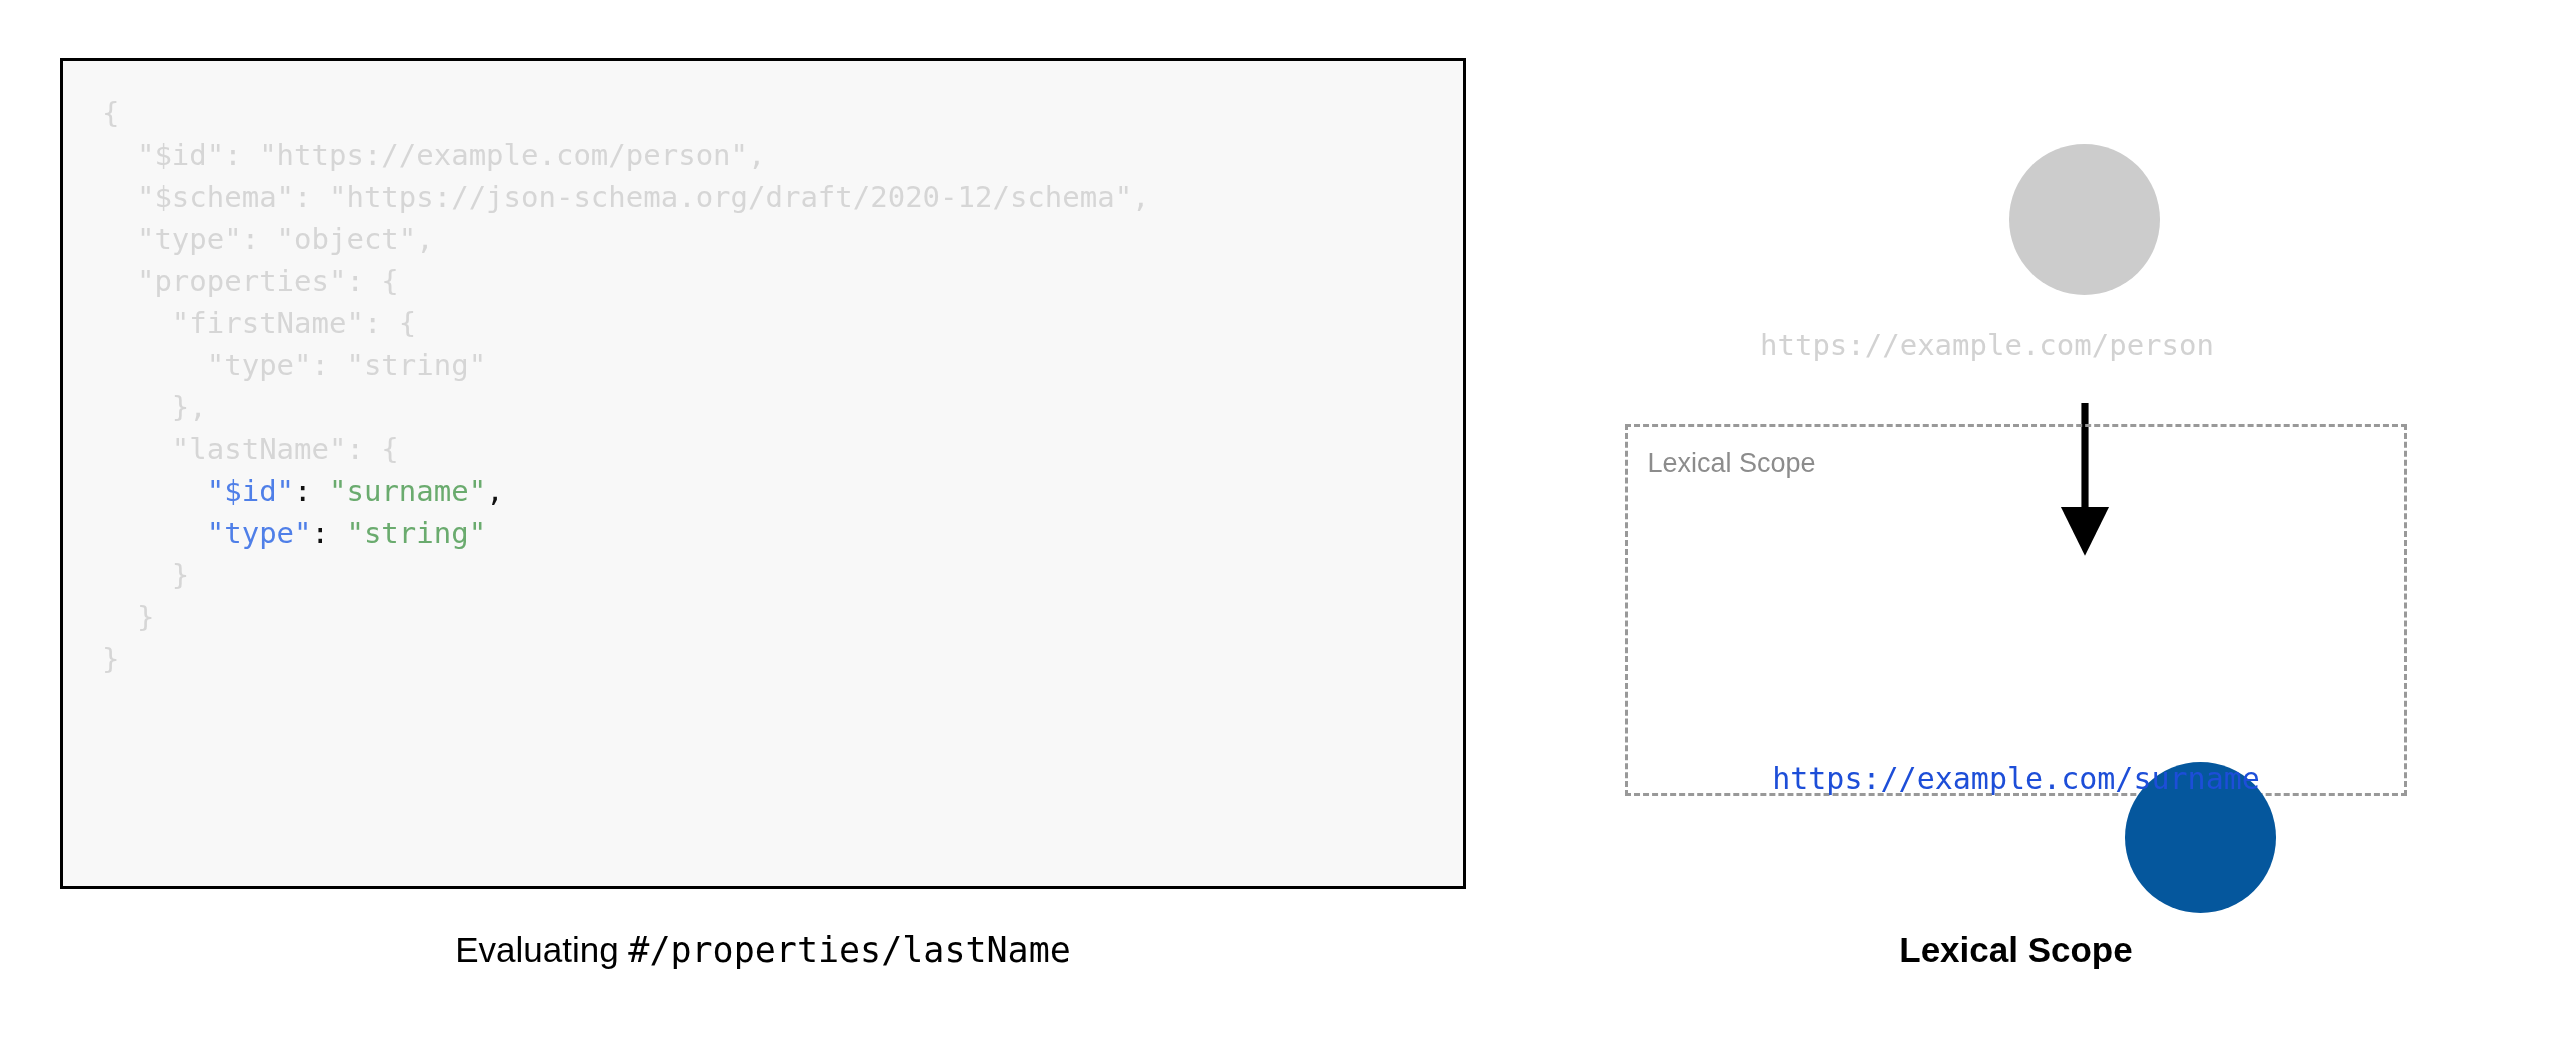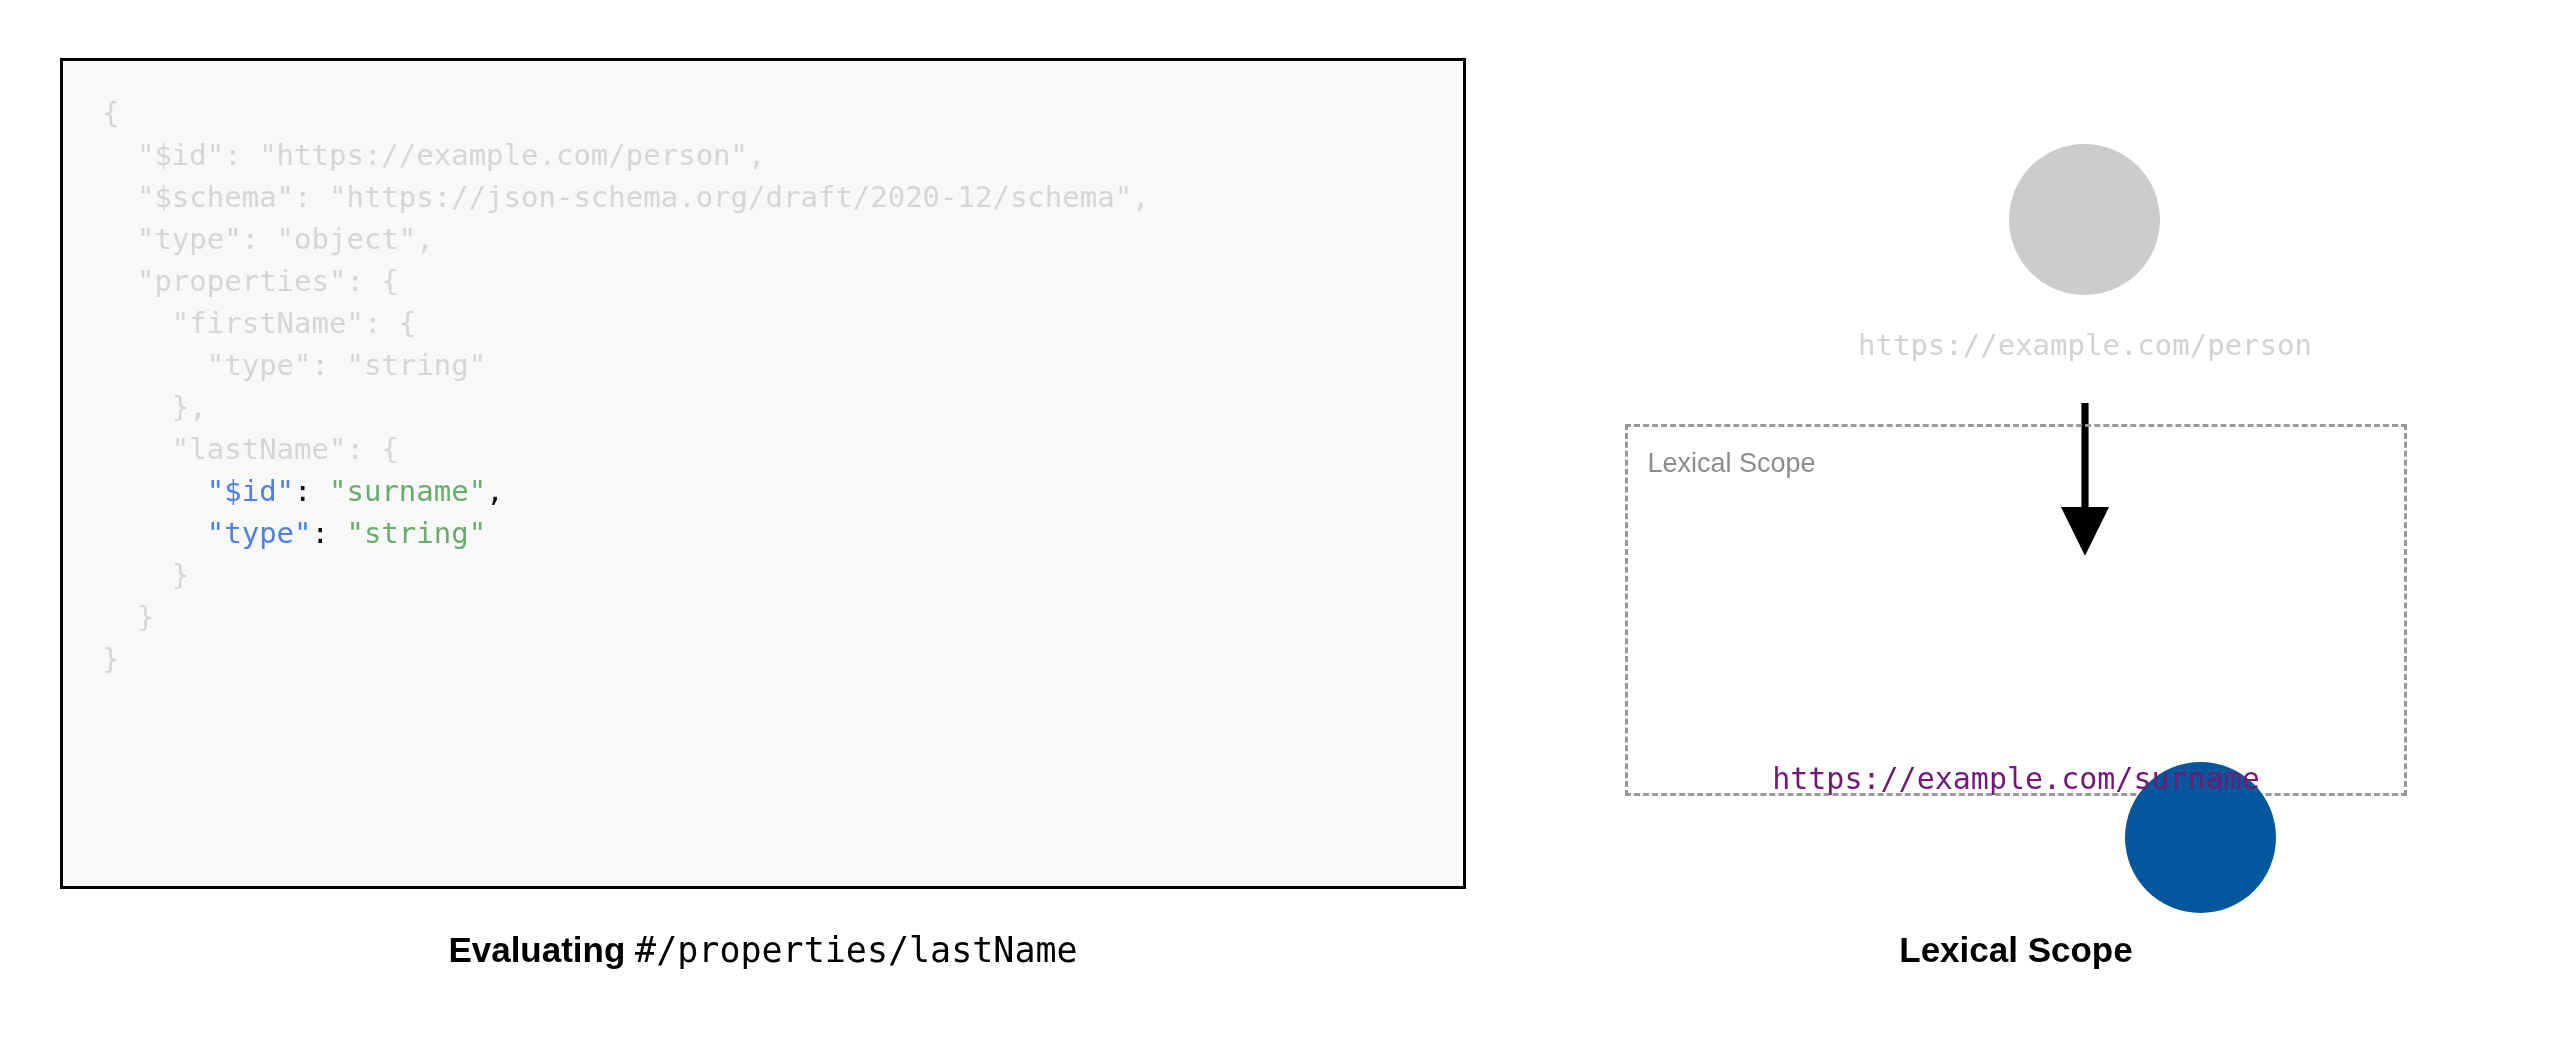--- a/index.html
+++ b/index.html
@@ -57,21 +57,21 @@
     position: absolute;
     left: 60px;
     top: 930px;
     width: 1406px;
     text-align: center;
     color: #000000;
     white-space: nowrap;
   }
   #left-caption .cap-bold {
     font-family: "Liberation Sans", sans-serif;
-    font-weight: bold;
+    font-weight: normal;
     font-size: 35px;
   }
   #left-caption .cap-mono {
     font-family: "DejaVu Sans Mono", "Liberation Mono", monospace;
     font-size: 35px;
     text-align: right;
   }
 
   
   #right-panel {
@@ -90,21 +90,21 @@
     height: 151px;
     border-radius: 50%;
     background: #cccccc;
   }
 
   #node-person-label {
     position: absolute;
     left: 247px;
     top: 328px;
     width: 650px;
-    text-align: center;
+    text-align: left;
     font-family: "DejaVu Sans Mono", "Liberation Mono", monospace;
     font-size: 29px;
     color: #d2d2d2;
     white-space: nowrap;
   }
 
   #scope-arrow {
     position: absolute;
     left: 455px;
     top: 403px;
@@ -144,21 +144,21 @@
   }
 
   #node-surname-label {
     position: absolute;
     left: 120px;
     top: 761px;
     width: 766px;
     text-align: center;
     font-family: "DejaVu Sans Mono", "Liberation Mono", monospace;
     font-size: 30px;
-    color: #701a75;
+    color: #1d4ed8;
     white-space: nowrap;
   }
 
   #right-caption {
     position: absolute;
     left: 112px;
     top: 930px;
     width: 782px;
     text-align: center;
     font-family: "Liberation Sans", sans-serif;

